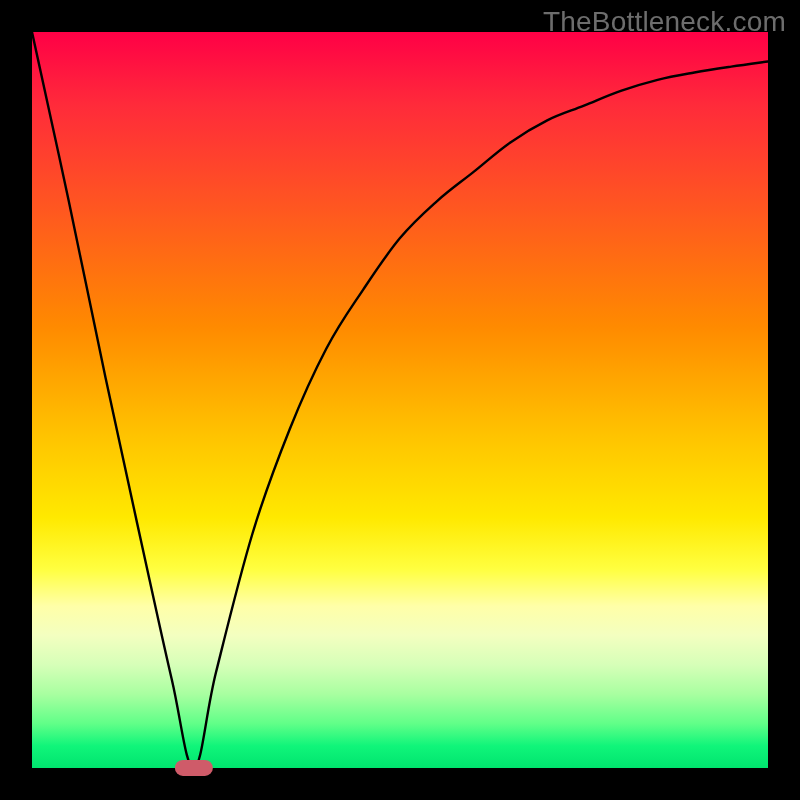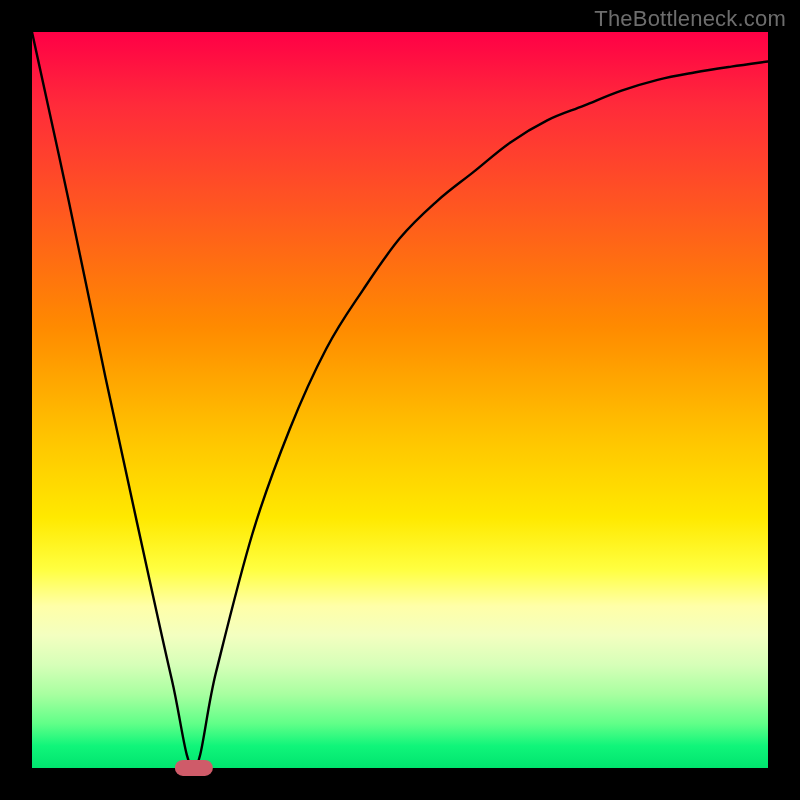--- a/index.html
+++ b/index.html
@@ -39,21 +39,21 @@
       #60ff88 94%,
       #10f57a 97%,
       #00e46e 100%
     );
   }
   .watermark {
     position: absolute;
     top: 6px;
     right: 14px;
     color: #6d6d6d;
-    font-size: 22px;
+    font-size: 28px;
     letter-spacing: 0.2px;
     font-weight: 400;
     z-index: 3;
     user-select: none;
   }
   .curve {
     position: absolute;
     left: 0;
     top: 0;
     width: 736px;

